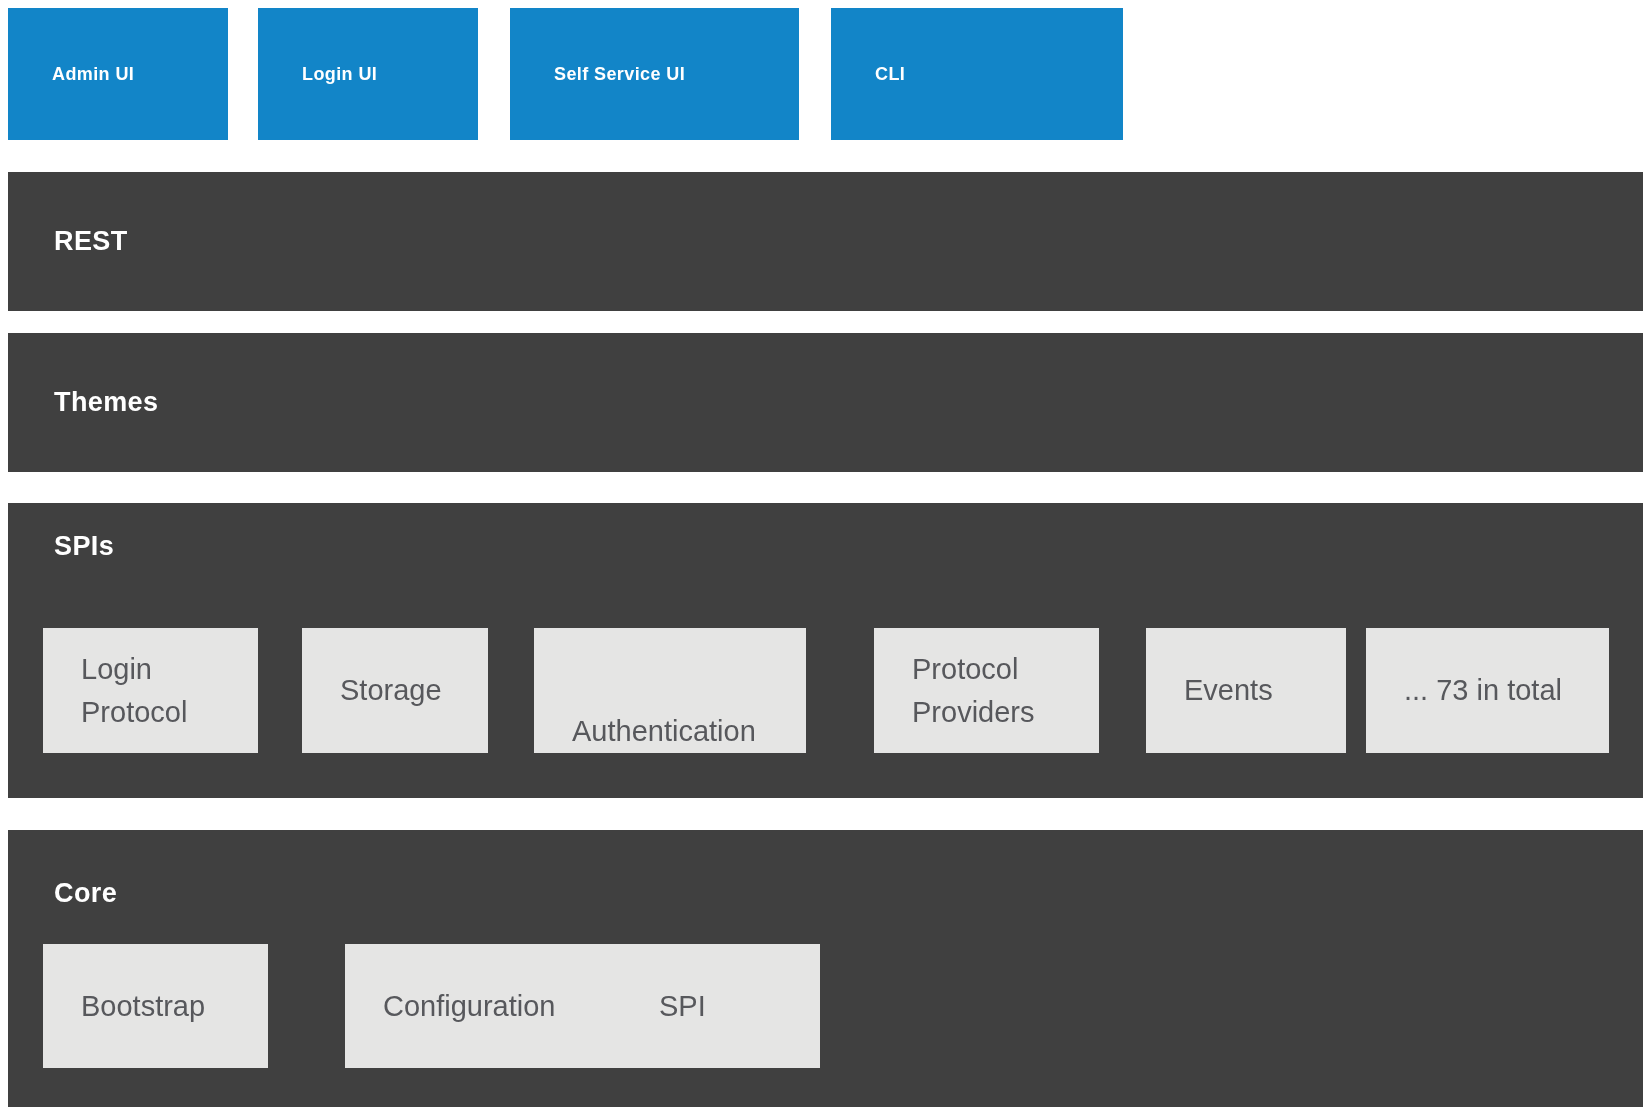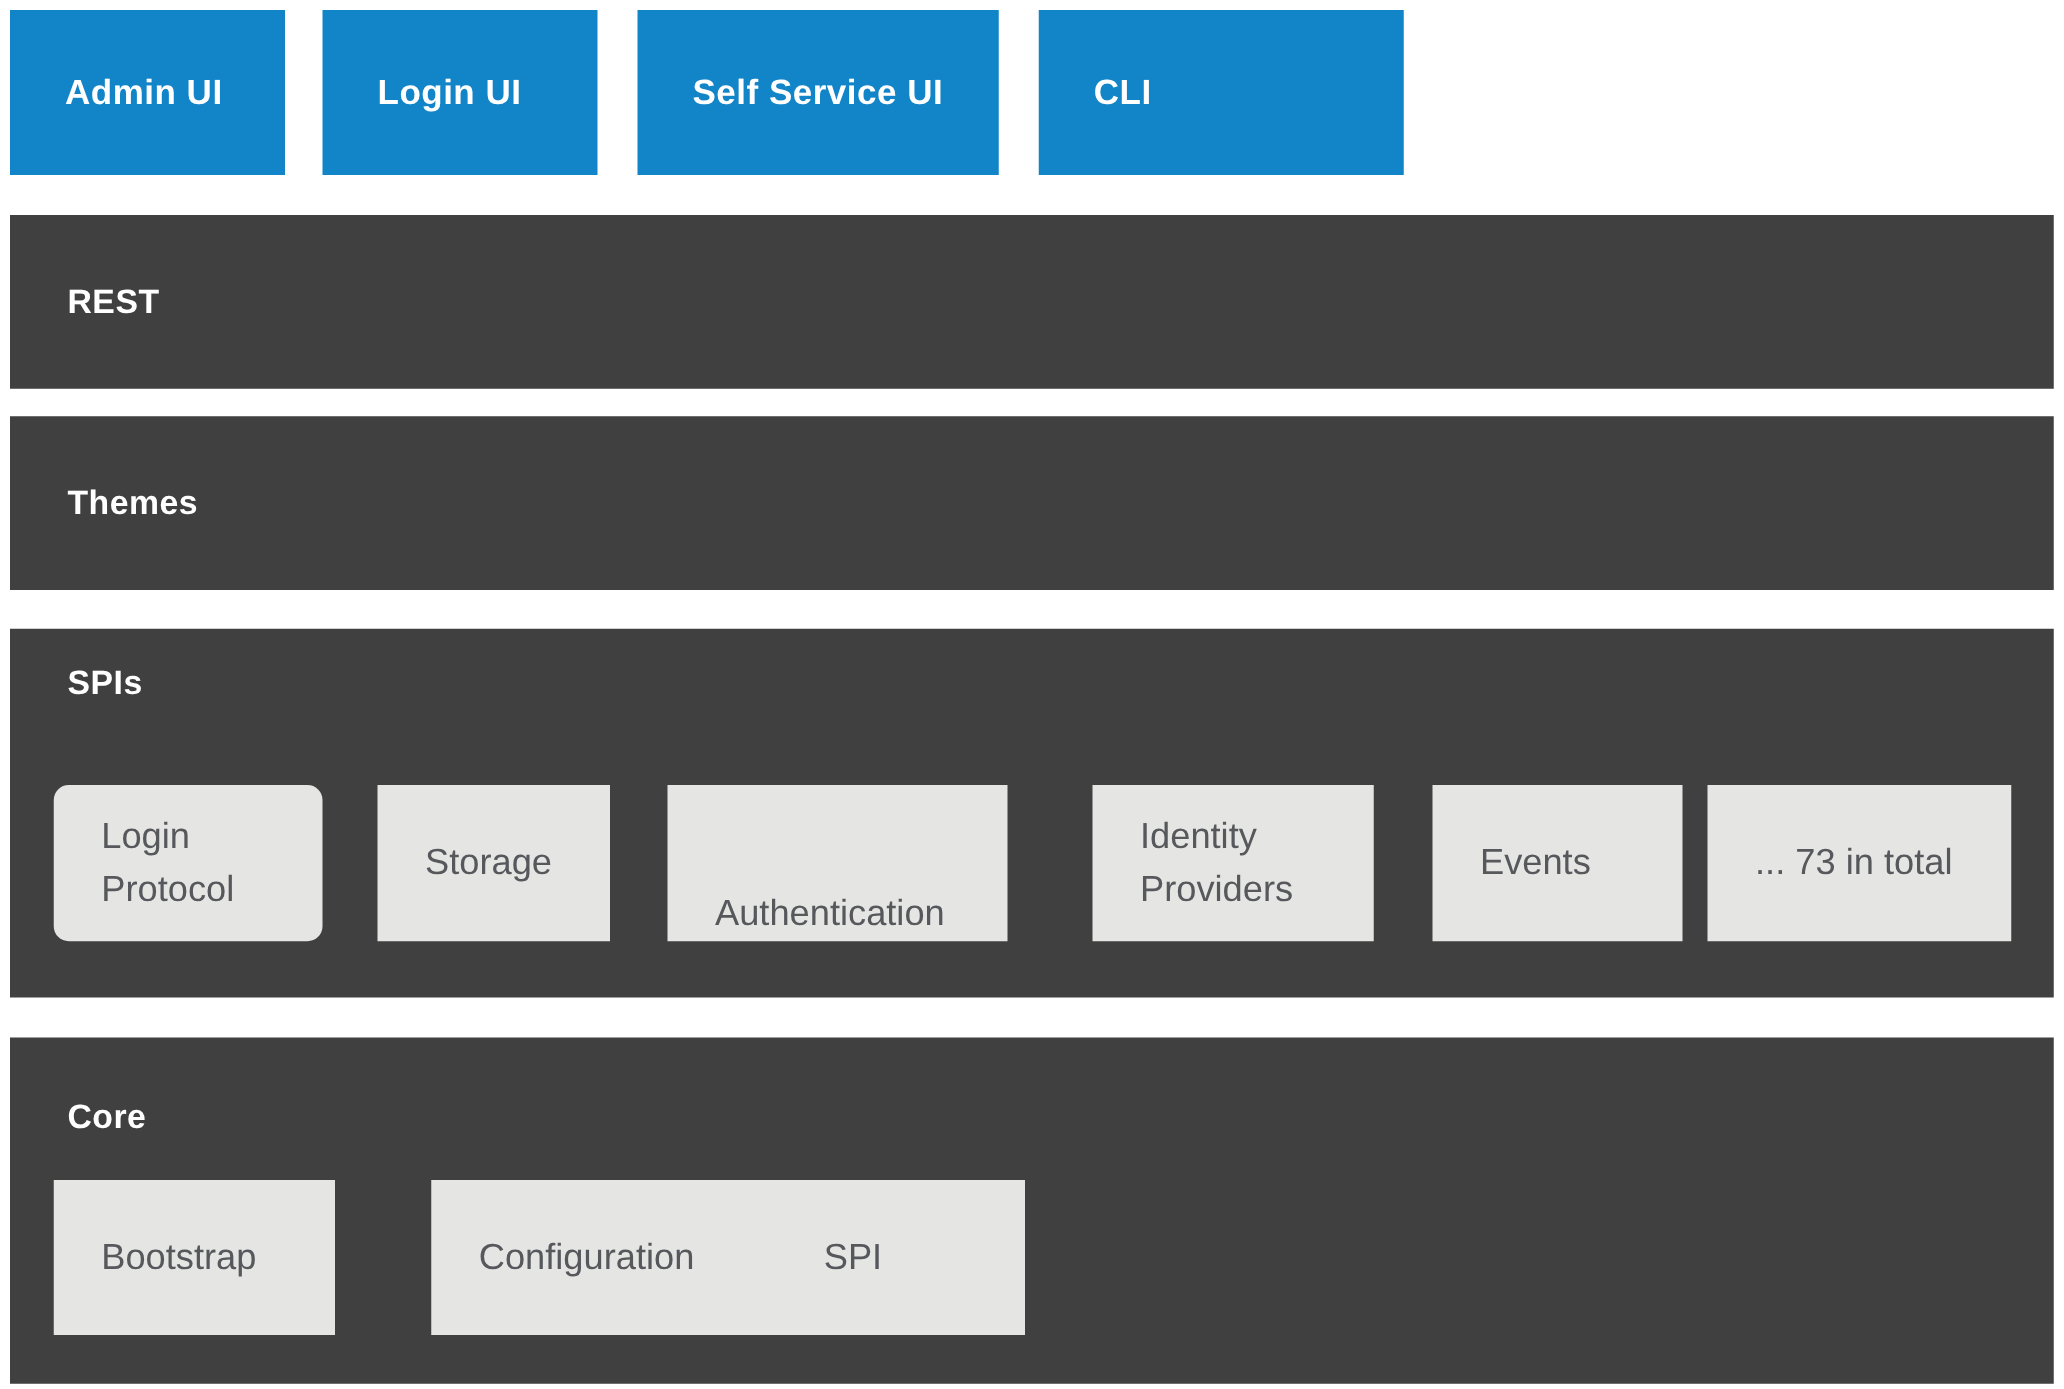--- a/index.html
+++ b/index.html
@@ -21,21 +21,21 @@
     height: 132px;
     background: #1285c8;
     display: flex;
     align-items: center;
     box-sizing: border-box;
     padding-left: 44px;
   }
   .bluebox .lbl,
   .bar-label {
     color: #ffffff;
-    font-size: 28px;
+    font-size: 18px;
     font-weight: bold;
     letter-spacing: 0.4px;
     white-space: nowrap;
   }
   .bar {
     position: absolute;
     left: 8px;
     width: 1635px;
     background: #404040;
     box-sizing: border-box;
@@ -94,31 +94,31 @@
     <span class="bar-label">REST</span>
   </div>
 
   <div class="bar simple" style="top:333px; height:139px;">
     <span class="bar-label">Themes</span>
   </div>
 
   <div class="bar" style="top:503px; height:295px;">
     <span class="bar-label corner" style="top:28px;">SPIs</span>
 
-    <div class="graybox spi-box" style="left:35px;  width:215px;border-radius:12px;">
+    <div class="graybox spi-box" style="left:35px;  width:215px;">
       <span class="lbl">Login Protocol</span>
     </div>
     <div class="graybox spi-box" style="left:294px; width:186px;">
       <span class="lbl">Storage</span>
     </div>
     <div class="graybox spi-box" style="left:526px; width:272px;align-items:flex-end;">
       <span class="lbl">Authentication</span>
     </div>
     <div class="graybox spi-box" style="left:866px; width:225px;">
-      <span class="lbl">Identity Providers</span>
+      <span class="lbl">Protocol Providers</span>
     </div>
     <div class="graybox spi-box" style="left:1138px; width:200px;">
       <span class="lbl">Events</span>
     </div>
     <div class="graybox spi-box" style="left:1358px; width:243px;">
       <span class="lbl">... 73 in total</span>
     </div>
   </div>
 
   <div class="bar" style="top:830px; height:277px;text-align:center;">

